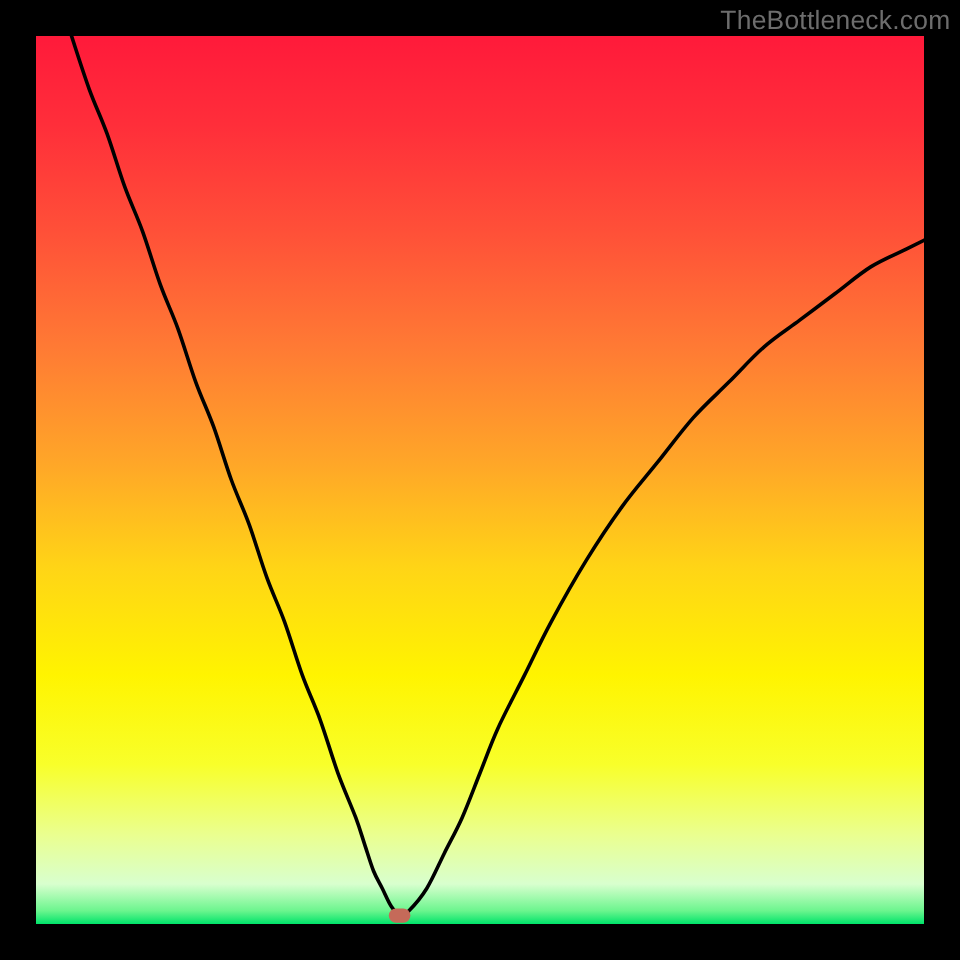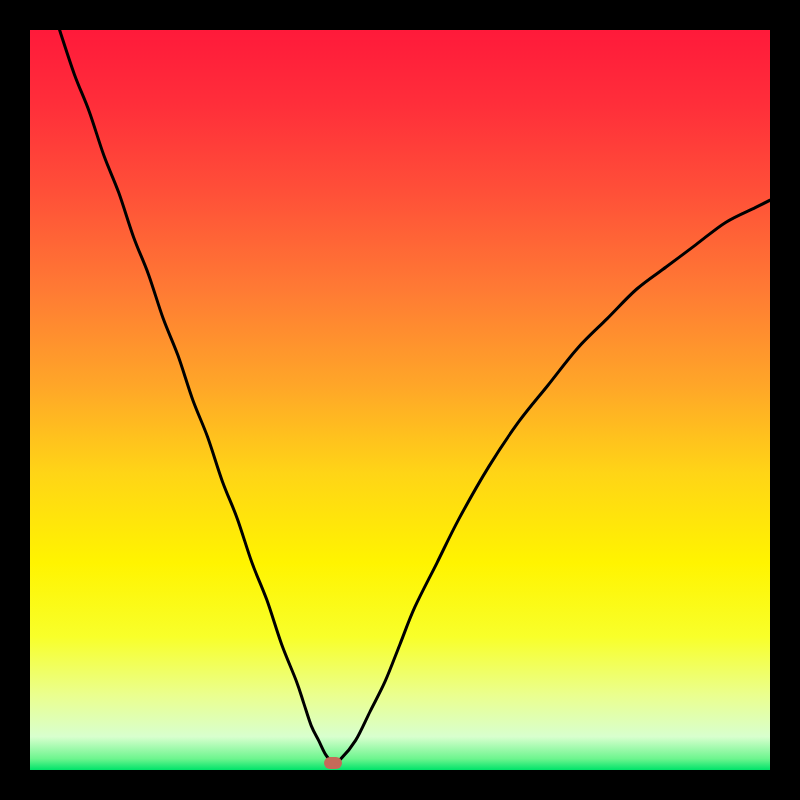--- a/index.html
+++ b/index.html
@@ -84,14 +84,15 @@
       <rect x="0" y="0" width="740" height="740" fill="url(#bg-grad)"></rect>
     </svg>
 
     <svg class="curve-svg" viewBox="0 0 740 740" preserveAspectRatio="none">
       <path fill="none" stroke="#000000" stroke-width="3" stroke-linecap="round" stroke-linejoin="round" d="M 29.6 0 C 32.06666666666667 7.4000000000000155, 39.46666666666667 30.833333333333428, 44.4 44.40000000000009 C 49.33333333333333 57.966666666666754, 54.266666666666666 67.83333333333331, 59.2 81.39999999999998 C 64.13333333333334 94.96666666666664, 69.06666666666666 112.2333333333334, 74 125.80000000000007 C 78.93333333333334 139.36666666666673, 83.86666666666666 149.2333333333333, 88.8 162.79999999999995 C 93.73333333333333 176.36666666666662, 98.66666666666667 193.63333333333338, 103.60000000000001 207.20000000000005 C 108.53333333333335 220.7666666666667, 113.46666666666667 230.63333333333333, 118.4 244.2 C 123.33333333333334 257.76666666666665, 128.26666666666665 275.03333333333336, 133.2 288.6 C 138.13333333333333 302.1666666666667, 143.06666666666666 312.0333333333333, 148 325.59999999999997 C 152.93333333333334 339.16666666666663, 157.86666666666667 356.43333333333334, 162.8 370 C 167.73333333333335 383.56666666666666, 172.66666666666666 393.43333333333334, 177.6 407 C 182.53333333333333 420.56666666666666, 187.46666666666667 437.8333333333333, 192.4 451.4 C 197.33333333333334 464.96666666666664, 202.26666666666668 474.8333333333333, 207.20000000000002 488.4 C 212.13333333333335 501.96666666666664, 217.06666666666666 519.2333333333333, 222 532.8 C 226.93333333333334 546.3666666666666, 231.86666666666667 556.2333333333332, 236.8 569.8 C 241.73333333333335 583.3666666666667, 246.66666666666669 600.6333333333333, 251.60000000000002 614.2 C 256.53333333333336 627.7666666666668, 262.7 641.3333333333334, 266.4 651.2 C 270.09999999999997 661.0666666666667, 271.33333333333337 666, 273.8 673.4 C 276.26666666666665 680.8, 278.73333333333335 689.4333333333334, 281.2 695.6 C 283.66666666666663 701.7666666666667, 286.1333333333333 705.4666666666667, 288.6 710.4 C 291.0666666666667 715.3333333333333, 293.53333333333336 721.5, 296 725.2 C 298.46666666666664 728.9000000000001, 300.9333333333333 731.9833333333333, 303.4 732.6 C 305.8666666666667 733.2166666666667, 307.1 732.6, 310.8 728.9 C 314.5 725.1999999999999, 320.6666666666667 718.4166666666666, 325.6 710.4 C 330.53333333333336 702.3833333333333, 335.4666666666667 690.6666666666666, 340.40000000000003 680.8 C 345.33333333333337 670.9333333333333, 350.26666666666665 662.3000000000001, 355.2 651.2 C 360.1333333333333 640.1, 365.06666666666666 626.5333333333334, 370 614.2 C 374.93333333333334 601.8666666666667, 378.6333333333333 590.7666666666668, 384.8 577.2 C 390.9666666666667 563.6333333333333, 399.6000000000001 547.5999999999999, 407.00000000000006 532.8 C 414.40000000000003 518, 420.56666666666666 504.4333333333333, 429.2 488.4 C 437.8333333333333 472.3666666666667, 448.93333333333334 452.6333333333333, 458.8 436.6 C 468.6666666666667 420.5666666666667, 478.53333333333336 405.7666666666667, 488.40000000000003 392.20000000000005 C 498.2666666666667 378.6333333333334, 508.1333333333333 367.5333333333333, 518 355.2 C 527.8666666666667 342.8666666666667, 537.7333333333333 329.30000000000007, 547.6 318.20000000000005 C 557.4666666666667 307.1, 567.3333333333334 298.4666666666667, 577.2 288.6 C 587.0666666666667 278.73333333333335, 596.9333333333333 267.6333333333333, 606.8 259 C 616.6666666666666 250.36666666666665, 626.5333333333333 244.19999999999996, 636.4 236.79999999999995 C 646.2666666666667 229.39999999999995, 656.1333333333333 222.00000000000003, 666 214.60000000000002 C 675.8666666666667 207.20000000000002, 685.7333333333332 198.56666666666663, 695.5999999999999 192.39999999999998 C 705.4666666666666 186.23333333333332, 717.8 181.30000000000004, 725.1999999999999 177.60000000000002 C 732.5999999999999 173.9, 737.5333333333333 171.43333333333328, 740 170.19999999999993"></path>
     </svg>
 
     <div class="marker" style="left: 303.4px; top: 732.6px; background: rgb(197, 106, 89);"></div>
   </div>
 
+  <div class="watermark">TheBottleneck.com</div>
 
 </div>
 
 </body></html>

